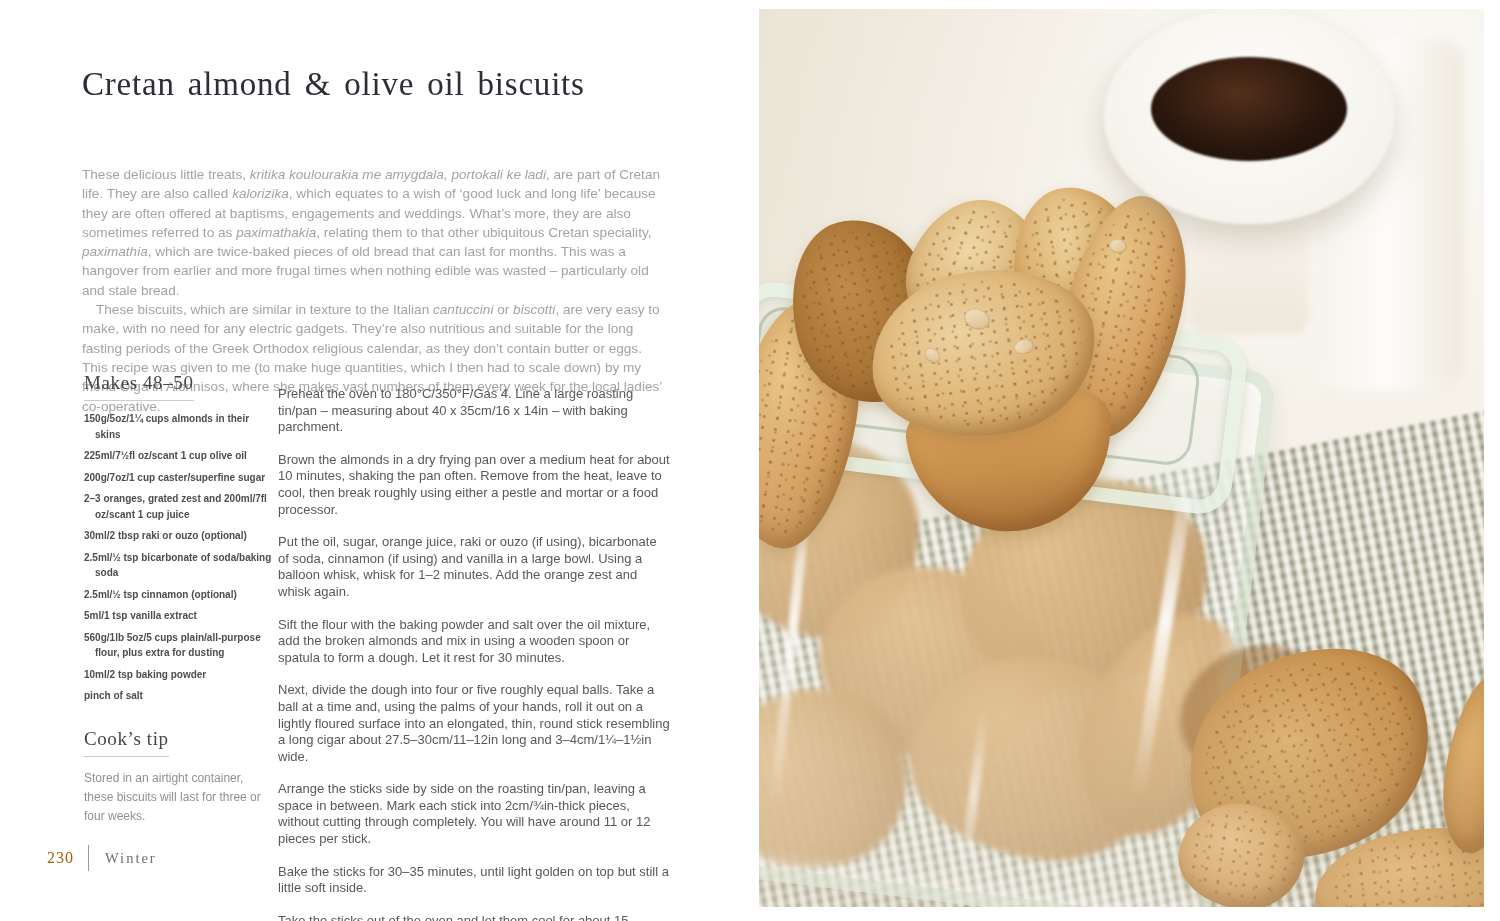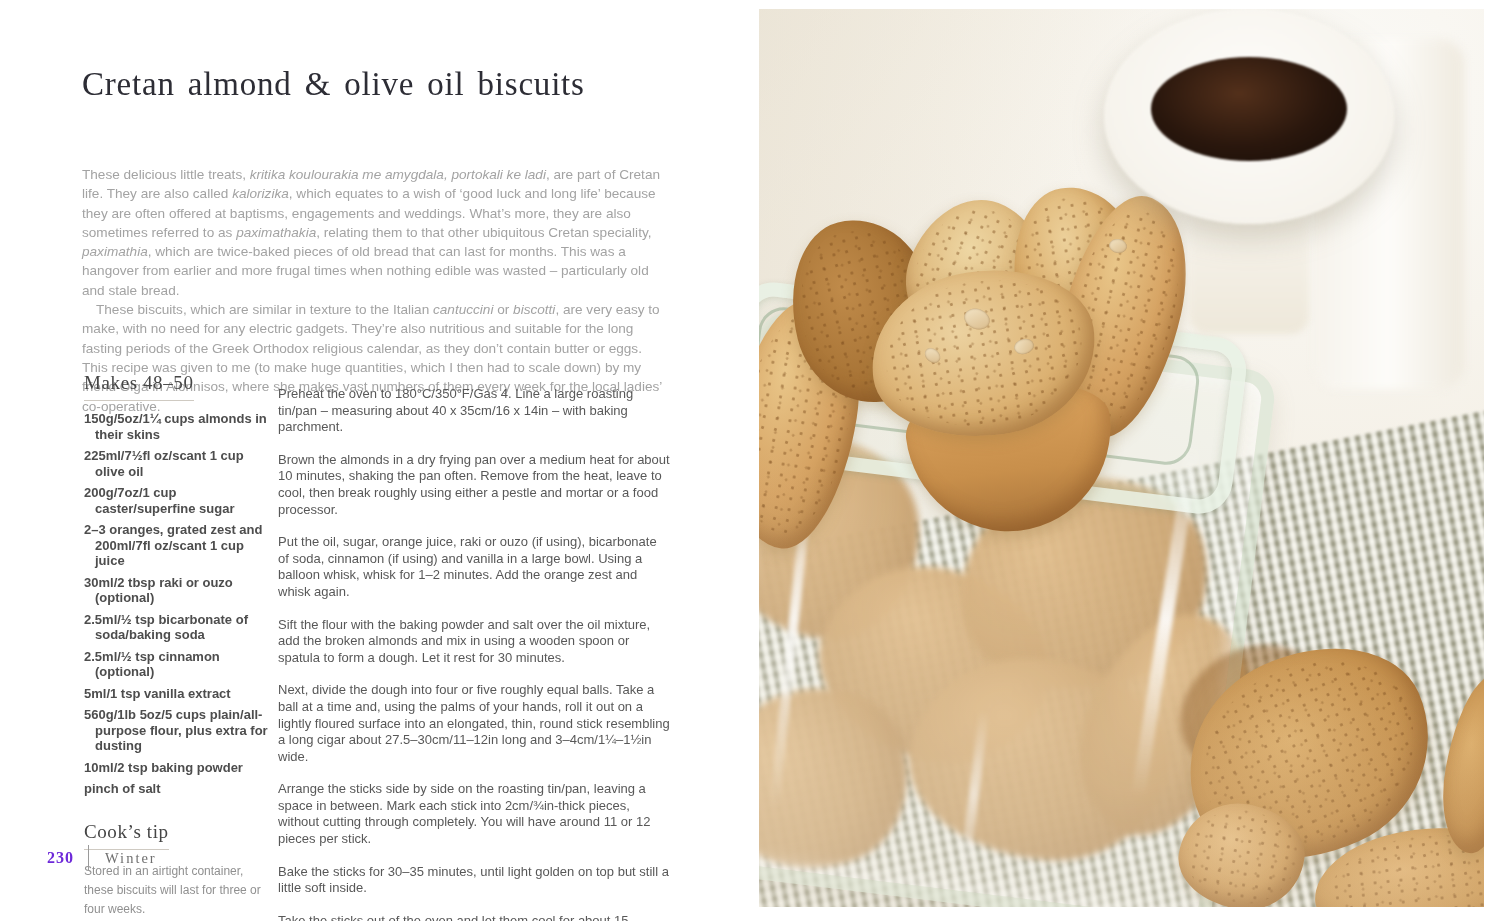--- a/index.html
+++ b/index.html
@@ -16,33 +16,33 @@
   .intro p { margin:0; }
   .intro p.indent { text-indent:14px; }
   .intro i { color:#a3a3a3; }
 
   .ingredients { position:absolute; left:84px; top:372px; width:188px; }
   .subhead { display:inline-block; margin:0 0 8px 0; padding-bottom:6px;
              font-family:"Liberation Serif", serif; font-weight:400;
              font-size:19px; letter-spacing:0.6px; color:#454545;
              border-bottom:1px solid #cfcac2; }
   .ing-list { list-style:none; margin:2px 0 0 0; padding:0;
-              font-size:13px; line-height:15.5px; font-weight:600; color:#4d4d4d; }
+              font-size:10px; line-height:15.5px; font-weight:600; color:#4d4d4d; }
   .ing-list li { padding-left:11px; text-indent:-11px; margin-bottom:6px; }
 
   .cooks-tip-head { margin-top:18px; }
   .tip-text { margin:4px 0 0 0; font-size:12px; line-height:19px; color:#909090; }
 
   .method { position:absolute; left:278px; top:370px; width:392px;
             font-size:13px; line-height:16.6px; color:#585858; }
   .method p { margin:16px 0 11px 0; }
 
   .footer { position:absolute; left:47px; top:845px; display:flex; align-items:center;
             font-family:"Liberation Serif", serif; color:#5a5a5a; }
-  .footer .pagenum { font-size:16px; letter-spacing:1px; color:#6d28d9;font-weight:bold; }
+  .footer .pagenum { font-size:16px; letter-spacing:1px; color:#a16207; }
   .footer .divider { width:1px; height:26px; background:#9a9a9a; margin:0 16px 0 14px; }
   .footer .section { font-size:14.5px; letter-spacing:2px; color:#6f6f6f; }
 
   
   .photo { position:absolute; left:759px; top:9px; width:725px; height:898px; margin:0;
            overflow:hidden;
            background:radial-gradient(120% 90% at 80% 10%, #fbfaf7 0%, #f5f1e8 45%, #ece5d8 100%); }
   .photo * { position:absolute; }
 
   .light-wash { left:0; top:0; width:100%; height:55%;

